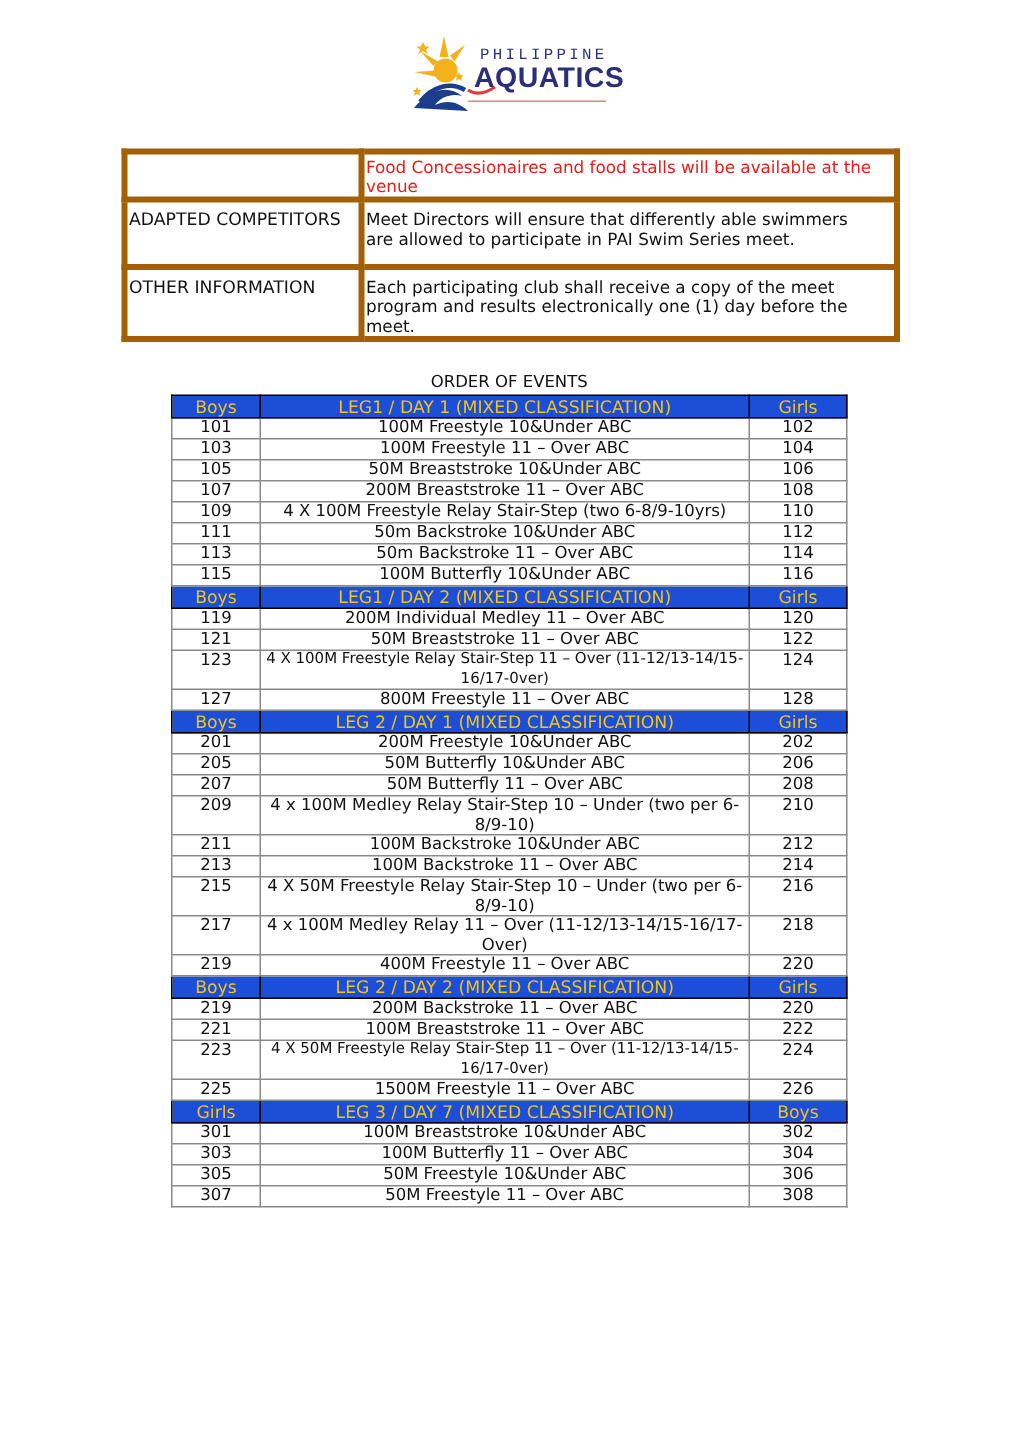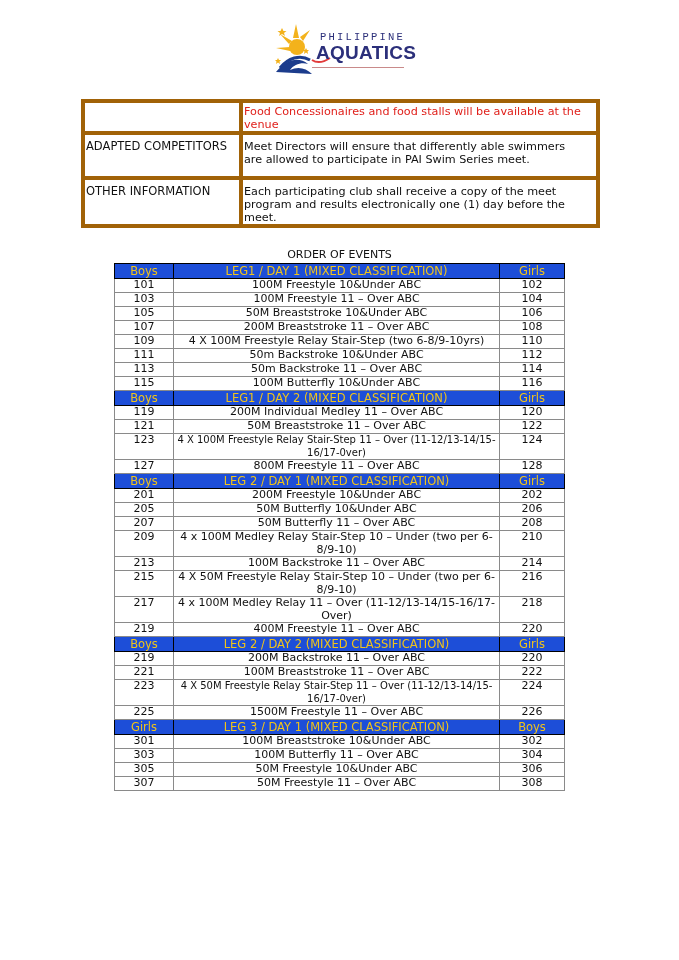--- a/index.html
+++ b/index.html
@@ -177,20 +177,25 @@
         <td>207</td>
         <td>50M Butterfly  11 – Over  ABC</td>
         <td>208</td>
       </tr>
       <tr>
         <td>209</td>
         <td>4 x 100M Medley Relay Stair-Step 10 – Under  (two per 6-8/9-10)</td>
         <td>210</td>
       </tr>
       <tr>
+        <td>211</td>
+        <td>100M Backstroke  10&amp;Under   ABC</td>
+        <td>212</td>
+      </tr>
+      <tr>
         <td>213</td>
         <td>100M Backstroke 11 – Over  ABC</td>
         <td>214</td>
       </tr>
       <tr>
         <td>215</td>
         <td>4 X 50M Freestyle Relay Stair-Step 10 – Under  (two per 6-8/9-10)</td>
         <td>216</td>
       </tr>
       <tr>
@@ -223,21 +228,21 @@
         <td class="small">4 X 50M Freestyle Relay Stair-Step 11 – Over (11-12/13-14/15-16/17-0ver)</td>
         <td>224</td>
       </tr>
       <tr>
         <td>225</td>
         <td>1500M Freestyle 11 – Over  ABC</td>
         <td>226</td>
       </tr>
       <tr class="sec">
         <td>Girls</td>
-        <td>LEG 3 / DAY 1     (MIXED CLASSIFICATION)</td>
+        <td>LEG 3 / DAY 7     (MIXED CLASSIFICATION)</td>
         <td>Boys</td>
       </tr>
       <tr>
         <td>301</td>
         <td>100M Breaststroke 10&amp;Under   ABC</td>
         <td>302</td>
       </tr>
       <tr>
         <td>303</td>
         <td>100M Butterfly 11 – Over  ABC</td>

